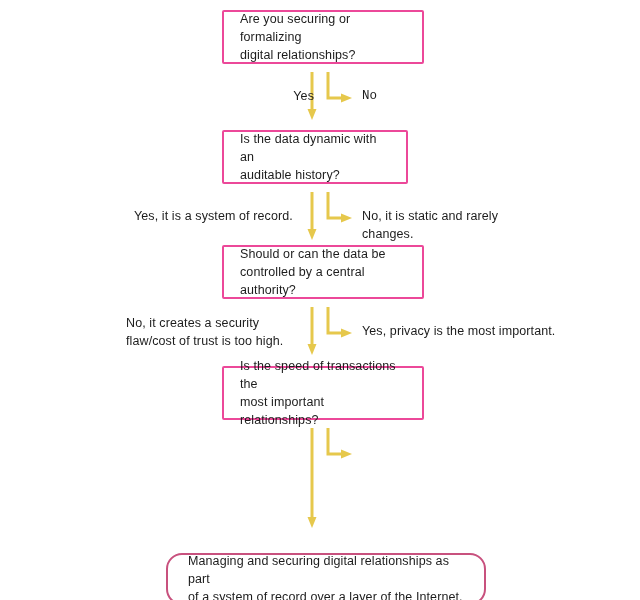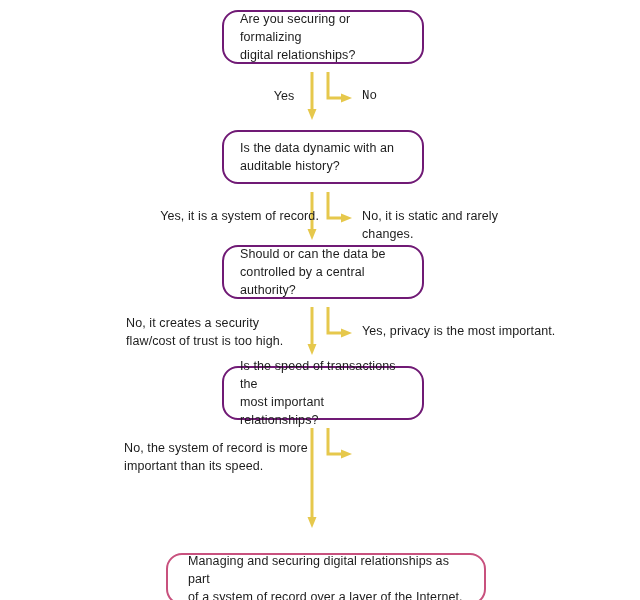--- a/index.html
+++ b/index.html
@@ -17,22 +17,22 @@
     width: 640px;
     height: 600px;
     background: #ffffff;
     overflow: hidden;
   }
 
   
   .node {
     position: absolute;
     box-sizing: border-box;
-    border: 2px solid #701a75;
-    border-radius: 16px;
+    border: 2px solid #ec4899;
+    border-radius: 2px;
     background: #ffffff;
     display: flex;
     align-items: center;
   }
   .node .node-text {
     display: block;
     padding: 0 16px;
     font-size: 12.5px;
     line-height: 1.45;
     color: #1c1c1c;
@@ -79,37 +79,37 @@
   <div class="connector" style="left:300px; top:70px; width:56px; height:52px;">
     <svg width="56" height="52" viewBox="0 0 56 52" fill="none">
 
       <path d="M12 2 L12 40" stroke="#e6c84c" stroke-width="3" stroke-linecap="butt"></path>
       <path d="M12 50 L7.5 39 L16.5 39 Z" fill="#e6c84c"></path>
 
       <path d="M28 2 L28 28 L42 28" stroke="#e6c84c" stroke-width="3" fill="none" stroke-linecap="butt"></path>
       <path d="M52 28 L41 23.5 L41 32.5 Z" fill="#e6c84c"></path>
     </svg>
   </div>
-  <div class="branch-label left" style="left:254px; top:88px; width:60px; text-align:center;">Yes</div>
+  <div class="branch-label left" style="left:254px; top:88px; width:60px; text-align:right;">Yes</div>
   <div class="branch-label right" style="left:362px; top:88px; width:80px;font-family:Liberation Mono, monospace;">No</div>
 
-  <div class="node" style="left:222px; top:130px; width:202px; height:54px;">
+  <div class="node" style="left:222px; top:130px; width:186px; height:54px;">
     <span class="node-text">Is the data dynamic with an
 auditable history?</span>
   </div>
 
   <div class="connector" style="left:300px; top:190px; width:56px; height:52px;">
     <svg width="56" height="52" viewBox="0 0 56 52" fill="none">
       <path d="M12 2 L12 40" stroke="#e6c84c" stroke-width="3" stroke-linecap="butt"></path>
       <path d="M12 50 L7.5 39 L16.5 39 Z" fill="#e6c84c"></path>
       <path d="M28 2 L28 28 L42 28" stroke="#e6c84c" stroke-width="3" fill="none" stroke-linecap="butt"></path>
       <path d="M52 28 L41 23.5 L41 32.5 Z" fill="#e6c84c"></path>
     </svg>
   </div>
-  <div class="branch-label left" style="left:144px; top:208px; width:175px;text-align:right;">Yes, it is a system of record.</div>
+  <div class="branch-label left" style="left:134px; top:208px; width:175px;">Yes, it is a system of record.</div>
   <div class="branch-label right" style="left:362px; top:208px; width:190px;">No, it is static and rarely changes.</div>
 
   <div class="node" style="left:222px; top:245px; width:202px; height:54px;">
     <span class="node-text">Should or can the data be
 controlled by a central authority?</span>
   </div>
 
   <div class="connector" style="left:300px; top:305px; width:56px; height:52px;">
     <svg width="56" height="52" viewBox="0 0 56 52" fill="none">
       <path d="M12 2 L12 40" stroke="#e6c84c" stroke-width="3" stroke-linecap="butt"></path>
@@ -128,21 +128,19 @@
   </div>
 
   <div class="connector" style="left:300px; top:426px; width:56px; height:104px;">
     <svg width="56" height="104" viewBox="0 0 56 104" fill="none">
       <path d="M12 2 L12 92" stroke="#e6c84c" stroke-width="3" stroke-linecap="butt"></path>
       <path d="M12 102 L7.5 91 L16.5 91 Z" fill="#e6c84c"></path>
       <path d="M28 2 L28 28 L42 28" stroke="#e6c84c" stroke-width="3" fill="none" stroke-linecap="butt"></path>
       <path d="M52 28 L41 23.5 L41 32.5 Z" fill="#e6c84c"></path>
     </svg>
   </div>
-  <div class="branch-label left" style="left:124px; top:440px; width:190px;">No, the system of record is more
-important than its speed.</div>
 
   <div class="node terminal" style="left:166px; top:553px; width:320px; height:52px;">
     <span class="node-text">Managing and securing digital relationships as part
 of a system of record over a layer of the Internet.</span>
   </div>
 
 </div>
 
 </body></html>

